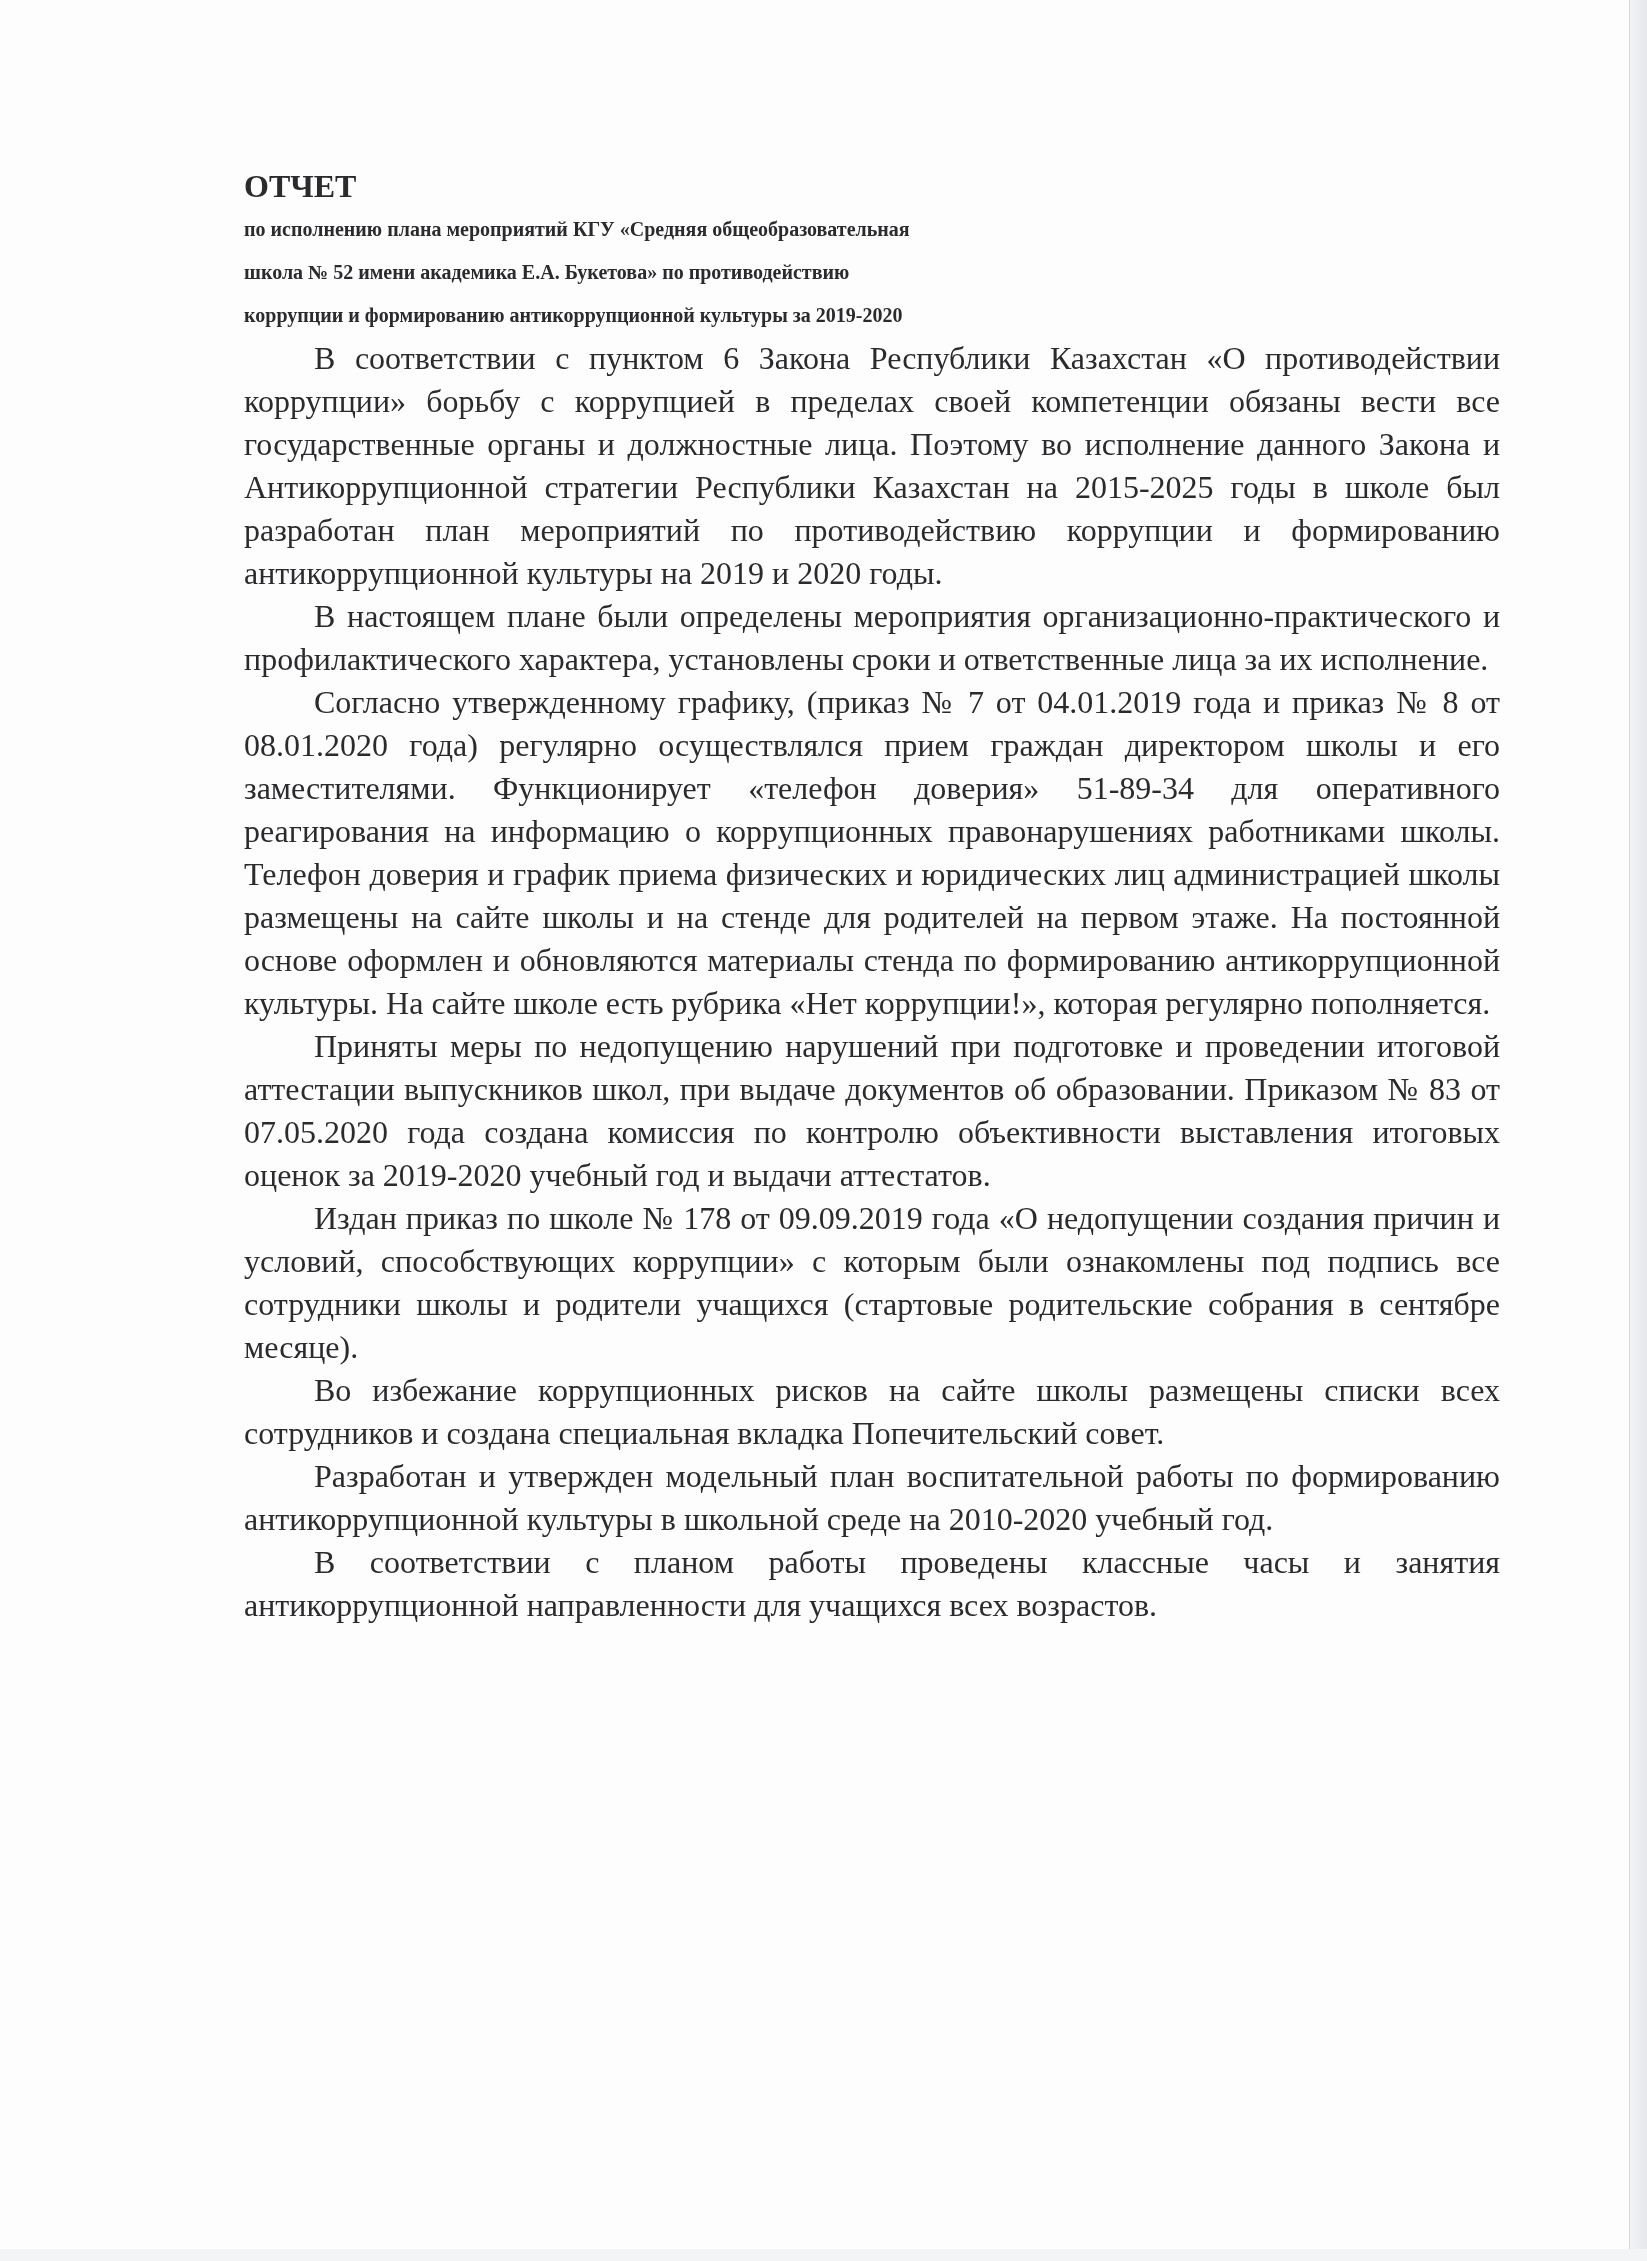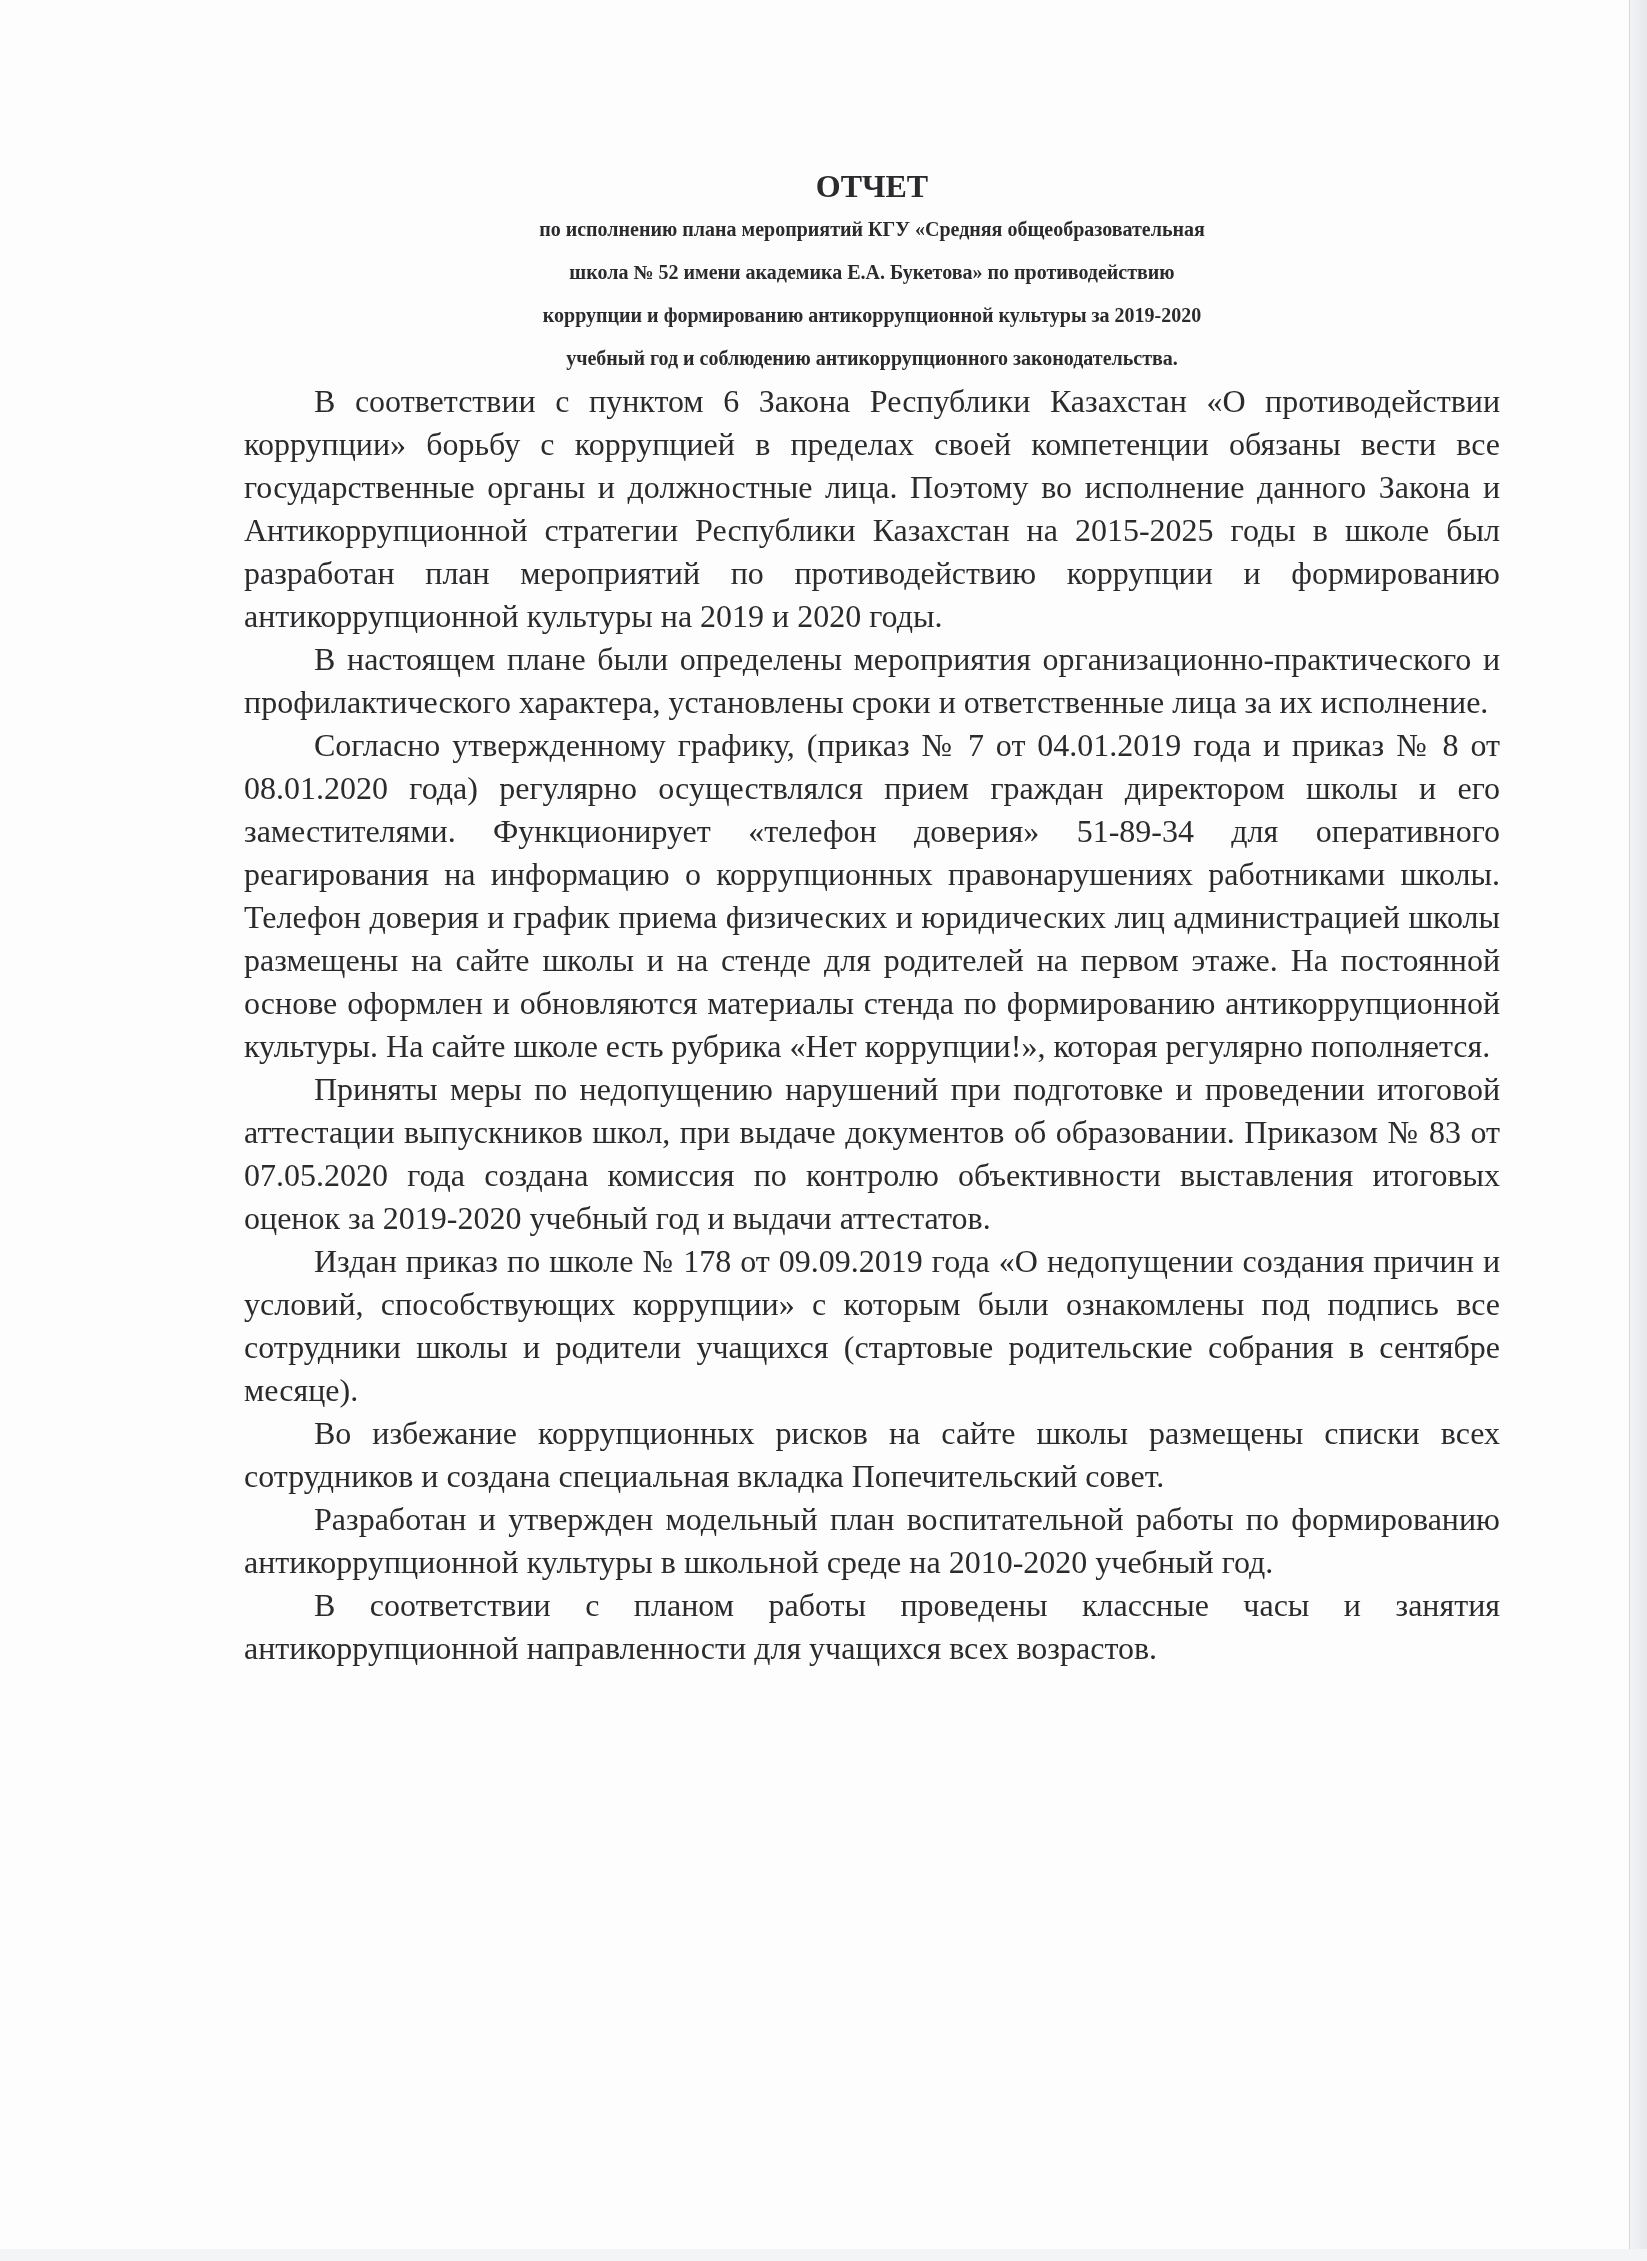--- a/index.html
+++ b/index.html
@@ -15,21 +15,21 @@
   }
   .edge-bottom {
     position: absolute; left: 0; bottom: 0; width: 1647px; height: 11.6px;
     background: #f3f4f6;
   }
   .content {
     position: absolute; left: 244px; top: 165px; width: 1256px;
     font-family: "Liberation Serif", "DejaVu Serif", serif;
     color: #2b2b2e;
   }
-  .title-block { text-align: center; font-weight: bold; }
+  .title-block { text-align: left; font-weight: bold; }
   .title-main { font-size: 32px; line-height: 43px; margin: 0; }
   .title-sub { font-size: 20px; line-height: 43px; margin: 0; }
   .body-text { }
   .para {
     font-size: 32px; line-height: 43px; margin: 0;
     text-align: justify; text-indent: 70px;
   }
 </style>
 </head>
 <body>
@@ -37,21 +37,20 @@
 <div class="page">
   <div class="edge-right"></div>
   <div class="edge-bottom"></div>
 
   <div class="content">
     <div class="title-block">
       <p class="title-main">ОТЧЕТ</p>
       <p class="title-sub">по исполнению плана мероприятий КГУ «Средняя общеобразовательная</p>
       <p class="title-sub">школа № 52 имени академика Е.А. Букетова» по противодействию</p>
       <p class="title-sub">коррупции и формированию антикоррупционной культуры за 2019-2020</p>
-      <p class="title-sub">учебный год и соблюдению антикоррупционного законодательства.</p>
     </div>
 
     <div class="body-text">
       <p class="para">В соответствии с пунктом 6 Закона Республики Казахстан «О противодействии коррупции» борьбу с коррупцией в пределах своей компетенции обязаны вести все государственные органы и должностные лица. Поэтому во исполнение данного Закона и Антикоррупционной стратегии Республики Казахстан на 2015-2025 годы в школе был разработан план мероприятий по противодействию коррупции и формированию антикоррупционной культуры на 2019 и 2020 годы.</p>
       <p class="para">В настоящем плане были определены мероприятия организационно-практического и профилактического характера, установлены сроки и ответственные лица за их исполнение.</p>
       <p class="para">Согласно утвержденному графику, (приказ № 7 от 04.01.2019 года и приказ № 8 от 08.01.2020 года) регулярно осуществлялся прием граждан директором школы и его заместителями. Функционирует «телефон доверия» 51-89-34 для оперативного реагирования на информацию о коррупционных правонарушениях работниками школы. Телефон доверия и график приема физических и юридических лиц администрацией школы размещены на сайте школы и на стенде для родителей на первом этаже. На постоянной основе оформлен и обновляются материалы стенда по формированию антикоррупционной культуры. На сайте школе есть рубрика «Нет коррупции!», которая регулярно пополняется.</p>
       <p class="para">Приняты меры по недопущению нарушений при подготовке и проведении итоговой аттестации выпускников школ, при выдаче документов об образовании. Приказом № 83 от 07.05.2020 года создана комиссия по контролю объективности выставления итоговых оценок за 2019-2020 учебный год и выдачи аттестатов.</p>
       <p class="para">Издан приказ по школе № 178 от 09.09.2019 года «О недопущении создания причин и условий, способствующих коррупции» с которым были ознакомлены под подпись все сотрудники школы и родители учащихся (стартовые родительские собрания в сентябре месяце).</p>
       <p class="para">Во избежание коррупционных рисков на сайте школы размещены списки всех сотрудников и создана специальная вкладка Попечительский совет.</p>
       <p class="para">Разработан и утвержден модельный план воспитательной работы по формированию антикоррупционной культуры в школьной среде на 2010-2020 учебный год.</p>

